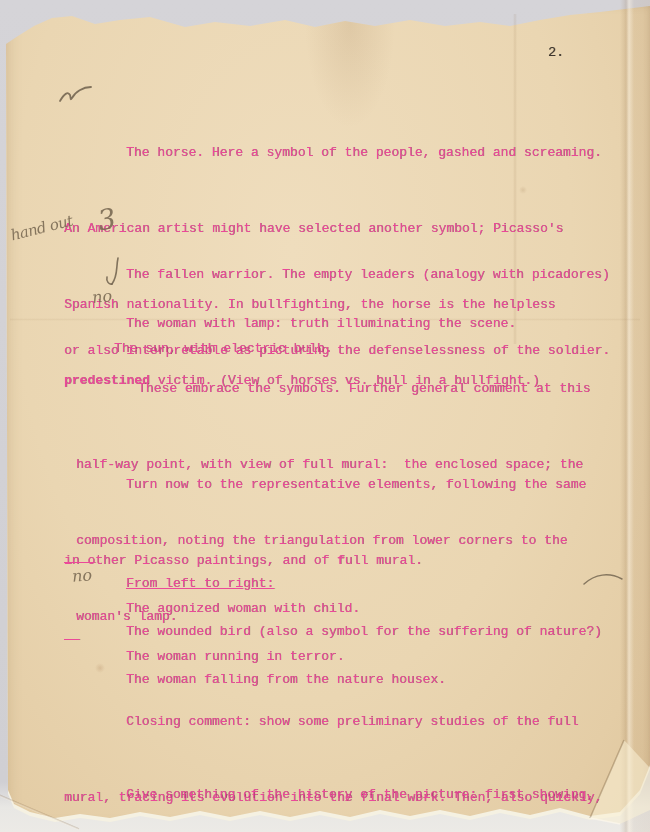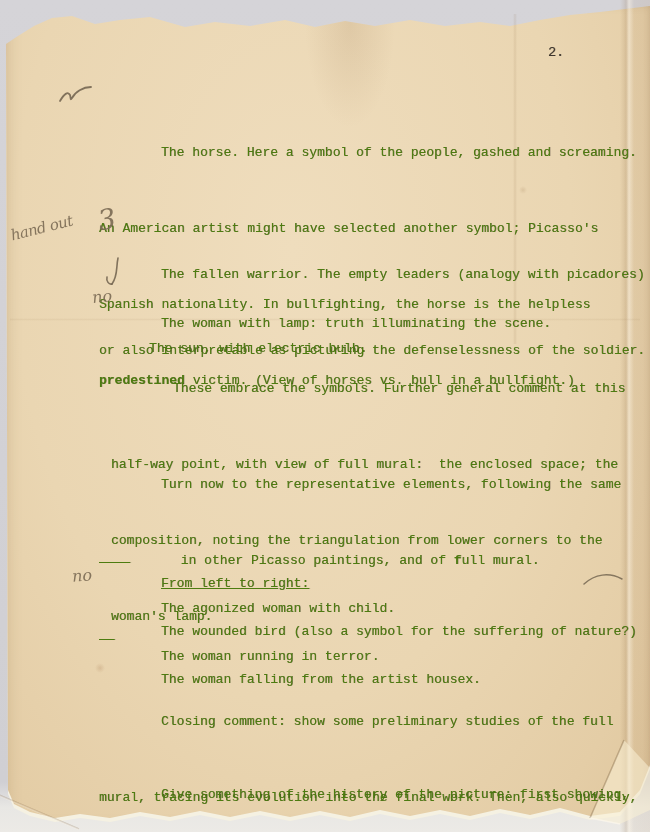--- a/index.html
+++ b/index.html
@@ -57,22 +57,22 @@
     background:linear-gradient(180deg, rgba(0,0,0,0), rgba(130,95,55,.07), rgba(0,0,0,0));
   }
   .crease-bl{
     position:absolute;left:-4px;top:793px;width:90px;height:2px;
     transform:rotate(23deg);transform-origin:left center;
     background:linear-gradient(180deg, rgba(120,90,55,.28), rgba(255,248,235,.4));
   }
   .fold-br{position:absolute;left:580px;top:732px;width:70px;height:100px;}
 
   .typed{
-    position:absolute;color:#4d7c0f;font-size:13px;line-height:25.4px;
-    letter-spacing:0;white-space:pre;text-shadow:.4px 0 rgba(62,54,45,.55);margin-left:35px;
+    position:absolute;color:#ec4899;font-size:13px;line-height:25.4px;
+    letter-spacing:0;white-space:pre;text-shadow:.4px 0 rgba(62,54,45,.55);
   }
   .typed .ln{height:25.4px;}
   .ind{padding-left:62px;}
   .ot{font-weight:bold;} 
 
   .pencil{
     position:absolute;color:#7d6d56;font-family:"DejaVu Serif", serif;
     font-style:italic;opacity:.92;
   }
   .pencil-svg{position:absolute;}
@@ -121,21 +121,21 @@
     <div class="ln ind">The sun, with electric bulb.</div>
   </div>
 
   <div class="typed" style="left:76px;top:325px;">
     <div class="ln ind">These embrace the symbols. Further general comment at this</div>
     <div class="ln">half-way point, with view of full mural:  the enclosed space; the</div>
     <div class="ln">composition, noting the triangulation from lower corners to the</div>
     <div class="ln">woman's lamp.</div>
   </div>
 
-  <div class="typed" style="left:64px;top:421px;text-align:center;">
+  <div class="typed" style="left:64px;top:421px;">
     <div class="ln ind">Turn now to the representative elements, following the same</div>
     <div class="ln"><span>in other Picasso paintings, and of </span><span class="ot">f</span><span>ull mural.</span></div>
   </div>
 
   <div class="typed" style="left:64px;top:520px;text-decoration:underline;">
     <div class="ln ind">From left to right:</div>
   </div>
 
   <div class="typed" style="left:64px;top:545px;">
     <div class="ln ind">The agonized woman with child.</div>
@@ -143,21 +143,21 @@
 
   <div class="typed" style="left:64px;top:568px;">
     <div class="ln ind">The wounded bird (also a symbol for the suffering of nature?)</div>
   </div>
 
   <div class="typed" style="left:64px;top:593px;">
     <div class="ln ind">The woman running in terror.</div>
   </div>
 
   <div class="typed" style="left:64px;top:616px;">
-    <div class="ln ind">The woman falling from the artist housex.</div>
+    <div class="ln ind">The woman falling from the nature housex.</div>
   </div>
 
   <div class="typed" style="left:64px;top:658px;">
     <div class="ln ind">Closing comment: show some preliminary studies of the full</div>
     <div class="ln">mural, tracing its evolution into the final work. Then, also quickly,</div>
     
   </div>
 
   <div class="typed" style="left:64px;top:731px;">
     <div class="ln ind">Give something of the history of the picture: first showing,</div>

